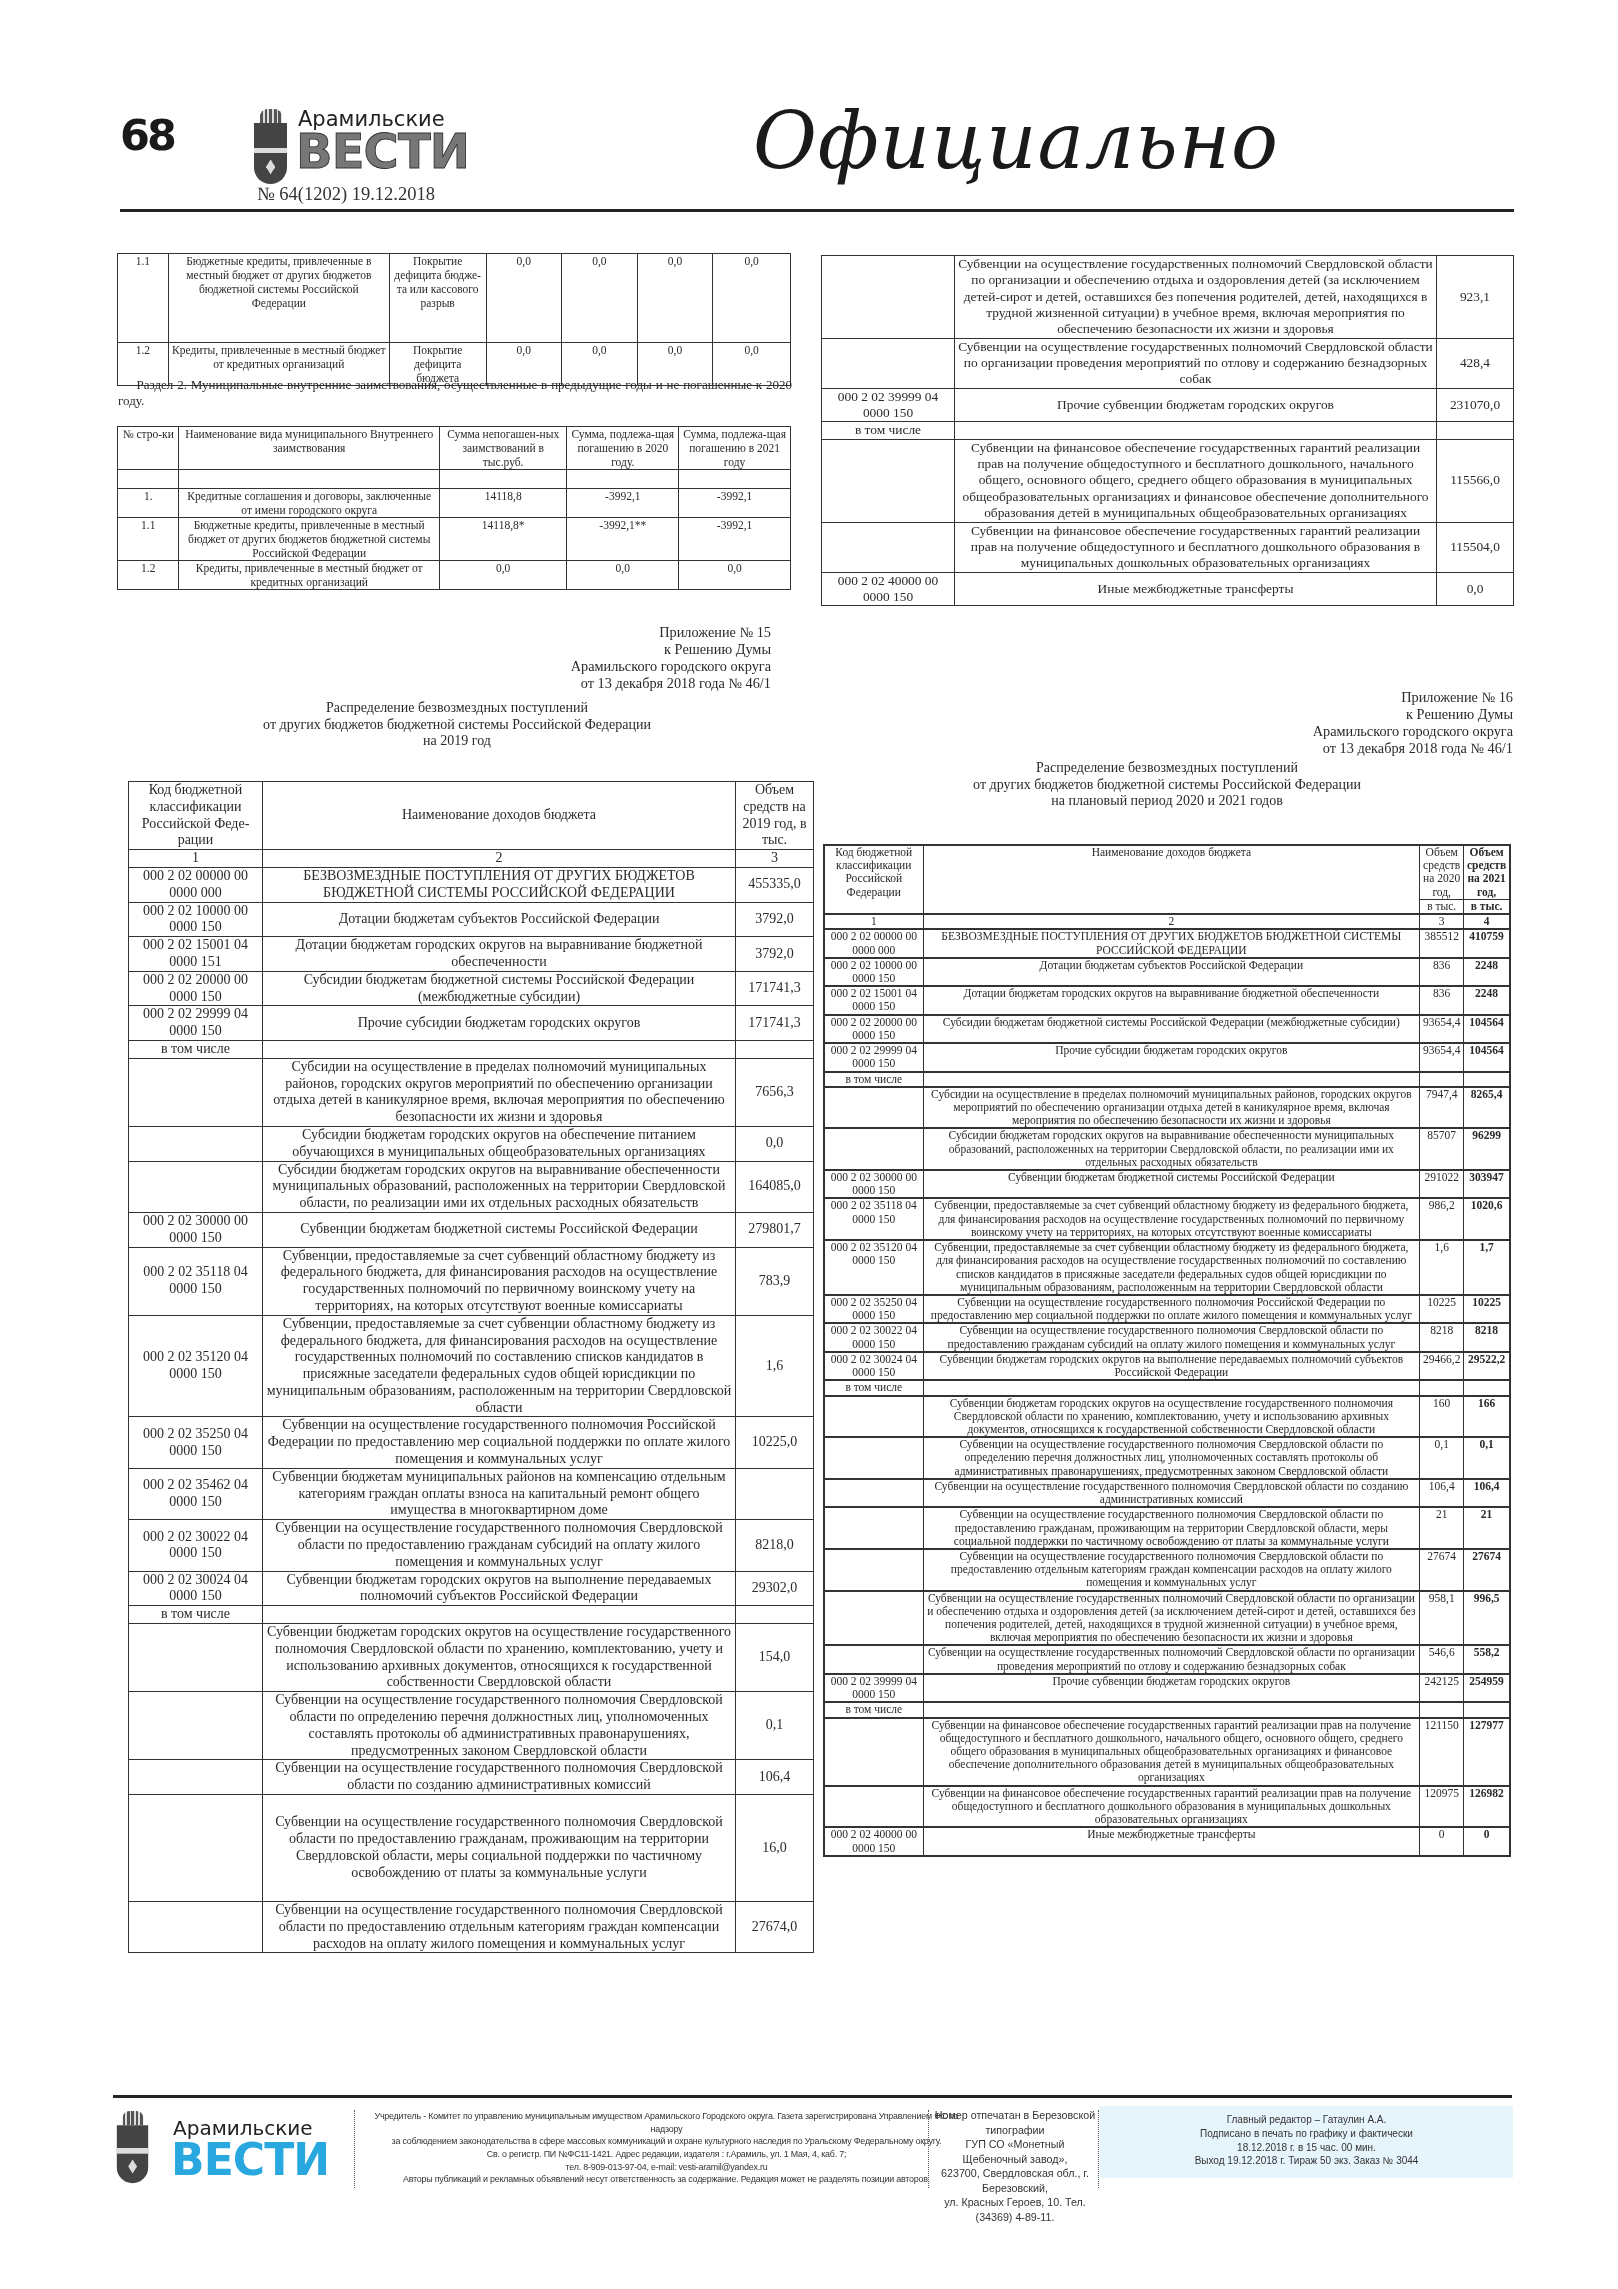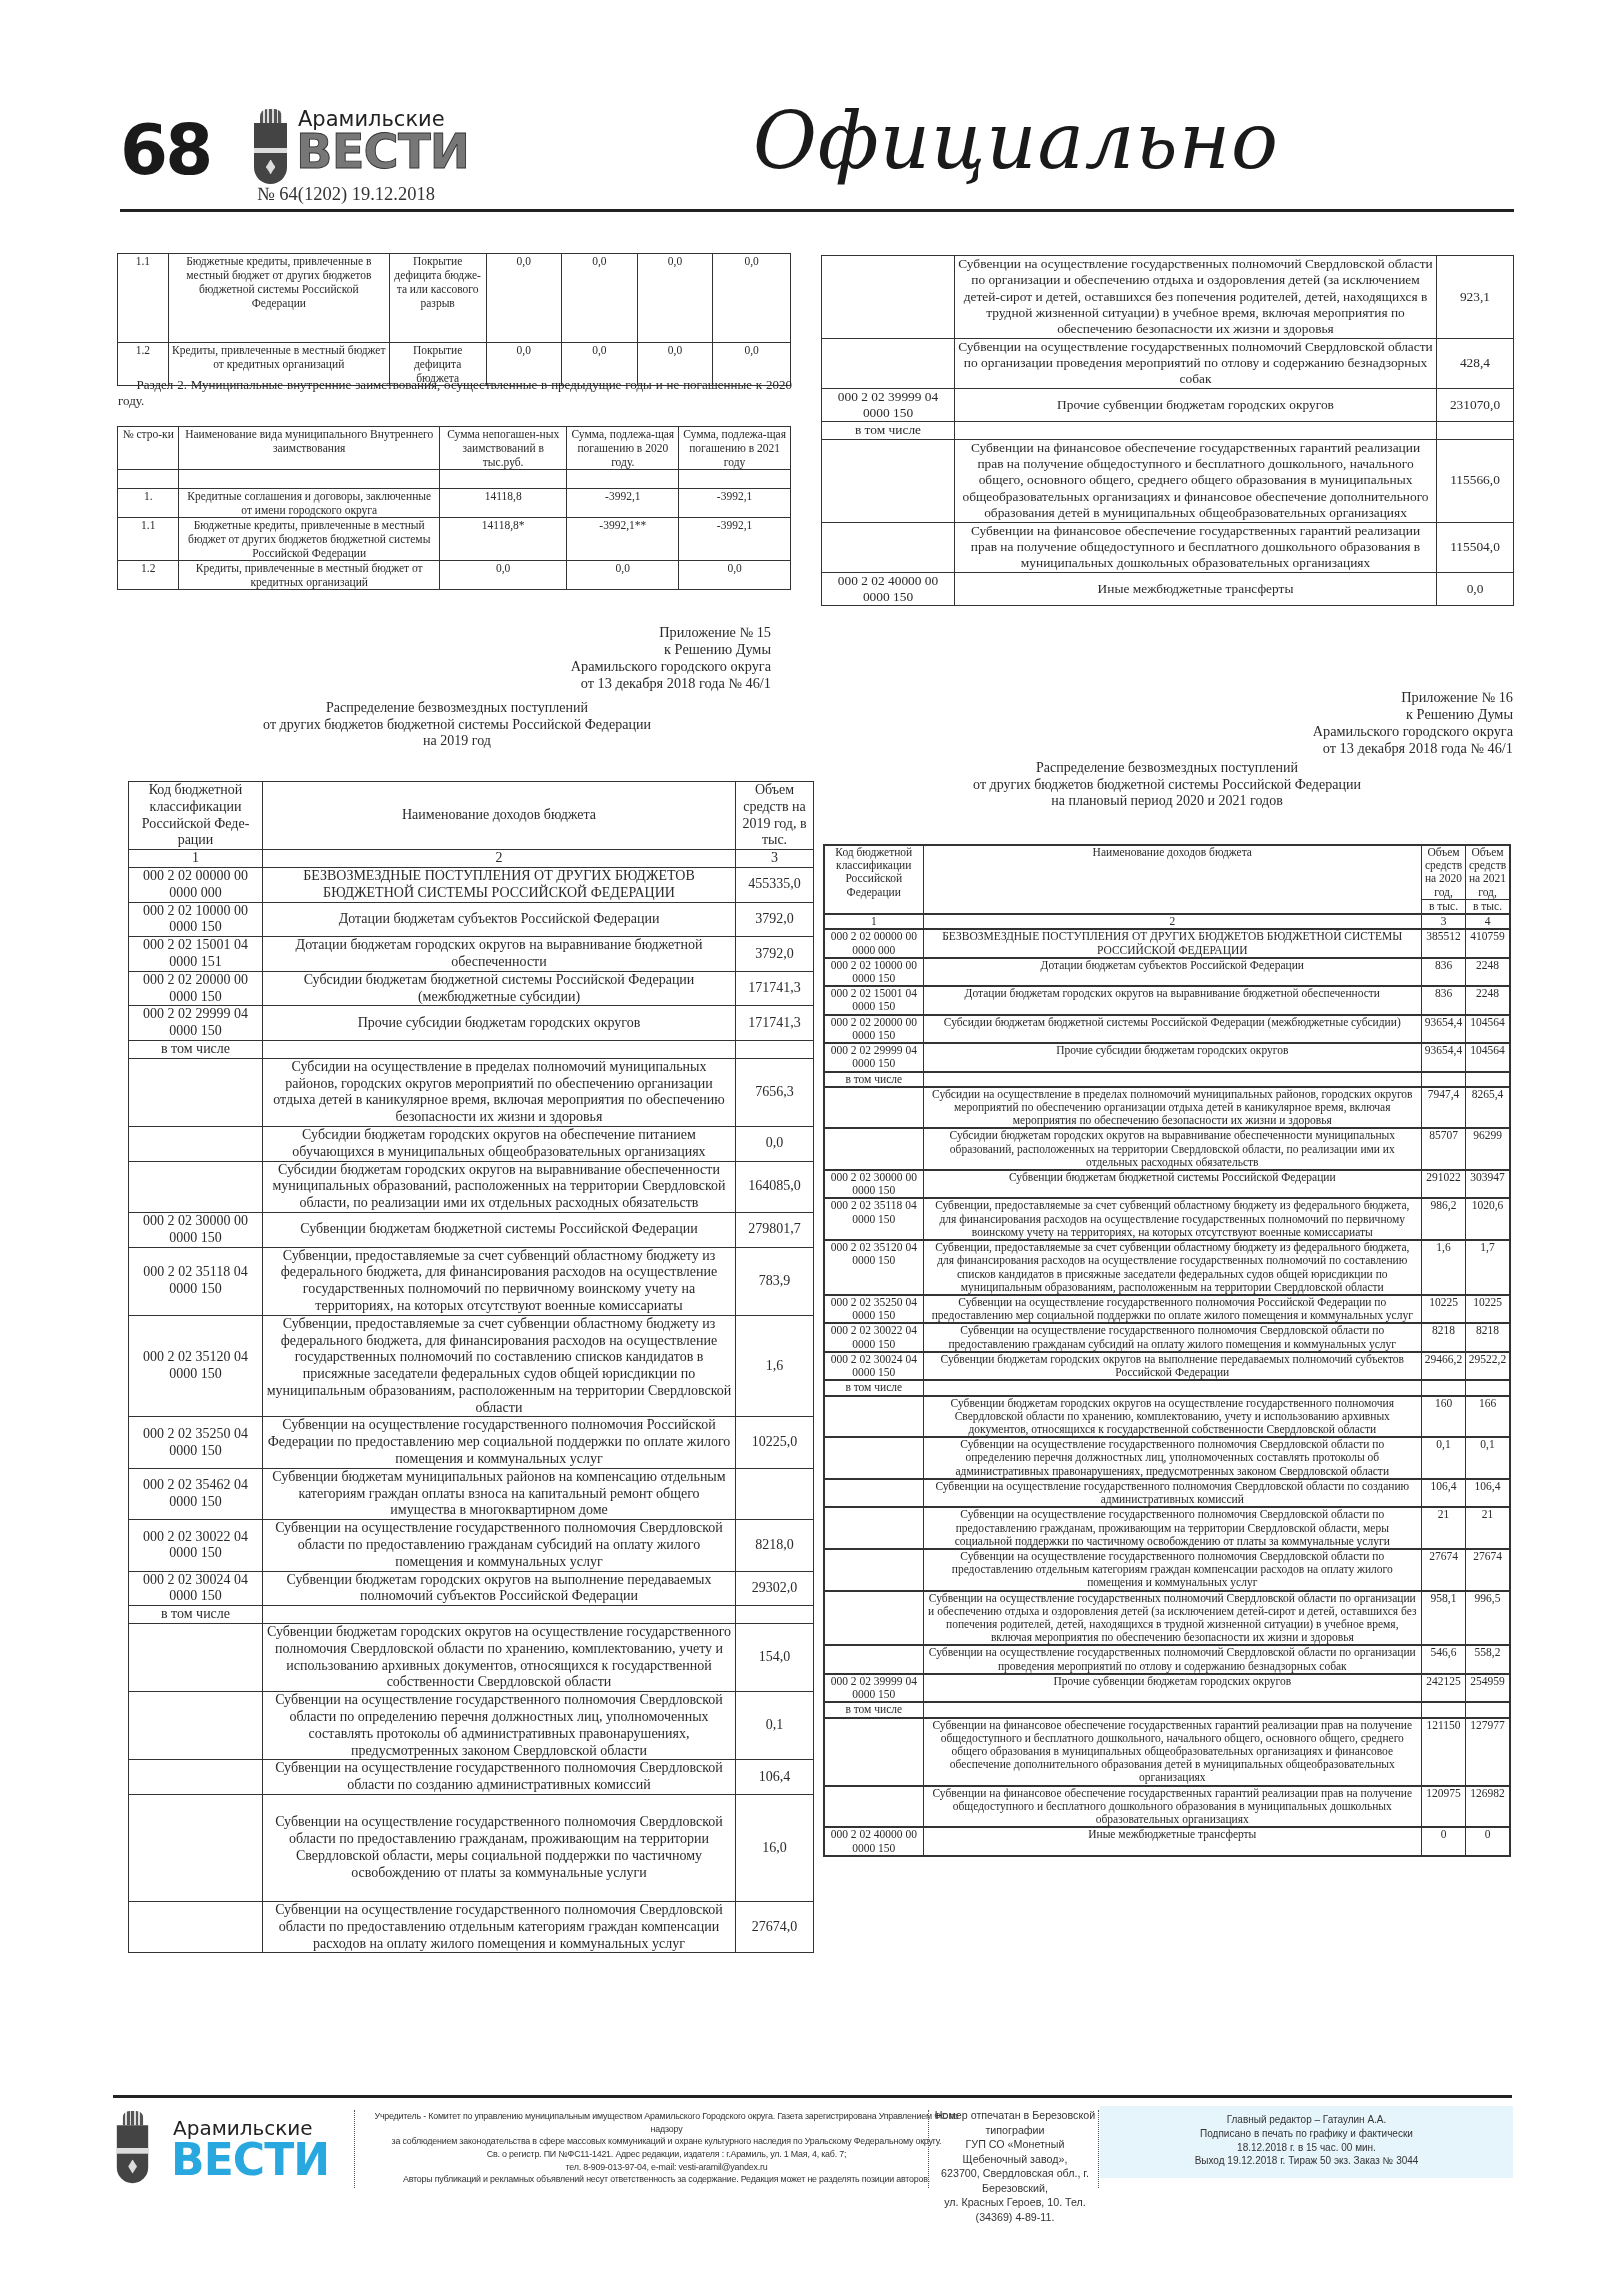--- a/index.html
+++ b/index.html
@@ -1,21 +1,21 @@
 <!DOCTYPE html>
 <html style="font-size:14.8px"><head>
 <meta charset="utf-8">
 <style>
   * { box-sizing: border-box; margin: 0; padding: 0; }
   html, body { width: 1619px; height: 2290px; background: #ffffff; }
   body { position: relative; font-family: "Liberation Serif", serif; color: #2a2a2a; overflow: hidden; }
 
   
   .hdr { position: absolute; left: 120px; top: 103px; width: 1394px; height: 111px; }
-  .page-num { position: absolute; left: 0; top: 7.4px; font-family: "DejaVu Sans", sans-serif; font-weight: bold; font-size: 69px; letter-spacing: -2.8px; color: #1a1a1a; }
+  .page-num { position: absolute; left: 0; top: 7.4px; font-family: "DejaVu Sans", sans-serif; font-weight: bold; font-size: 43px; letter-spacing: -2.8px; color: #1a1a1a; }
   .logo { position: absolute; left: 134px; top: 0; width: 249px; height: 88px; }
   .crest { position: absolute; left: 0; top: 5.5px; width: 33px; height: 78px; }
   .crest .crown { position:absolute; left:5.5px; top:0; width:22px; height:14.8px; background: repeating-linear-gradient(90deg,#555 0 2.8px,#ddd 2.8px 4.6px); border-radius:7.4px 7.4px 0 0; }
   .crest .shield { position:absolute; left:0; top:14.8px; width:33px; height:61px; background:#444; border-radius:0 0 16.6px 16.6px; }
   .crest .wave { position:absolute; left:0; top:39px; width:33px; height:5.5px; background:#ddd; }
   .crest .diamond { position:absolute; left:12px; top:51px; width:9.2px; height:14.8px; border:1.8px solid #ddd; transform: rotate(0deg); clip-path: polygon(50% 0,100% 50%,50% 100%,0 50%); background:#ddd; }
   .logo-small { position: absolute; left: 44px; top: 3.7px; font-family: "DejaVu Sans", sans-serif; font-size: 21px; color: #222; }
   .logo-big { position: absolute; left: 42px; top: 24px; font-family: "DejaVu Sans", sans-serif; font-weight: bold; font-size: 48px; color: #777; letter-spacing: -0.9px; line-height: 1; -webkit-text-stroke: 0.9px #333; }
   .issue { position: absolute; left: 137px; top: 81px; font-size: 18.5px; color: #333; }
   .section-title { position: absolute; left: 633px; top: -7.4px; font-family: "DejaVu Serif", serif; font-style: italic; font-size: 78px; color: #1a1a1a; letter-spacing: 0.9px; }
@@ -45,21 +45,21 @@
 
   .t4 { left: 821px; top: 255px; width: 693px; }
   .t4 td { font-size: 13.4px; line-height: 1.22; }
   .t4 col.c1 { width: 133px; } .t4 col.c3 { width: 77px; }
 
   .t5 { left: 823px; top: 844px; width: 688px; }
   .t5 td { font-size: 11.5px; line-height: 1.15; border-width: 0.9px; }
   .t5 tr.row td { border-bottom-width: 2.8px; border-top-width: 2.8px; }
   .t5 col.c1 { width: 99px; } .t5 col.c3 { width: 41px; } .t5 col.c4 { width: 41px; }
   .t5 td.l { border-left-width: 2.8px; }
-  .t5 td.r { border-right-width: 2.8px; }
+  .t5 td.r { border-right-width: 2.8px; font-weight: bold; }
 
   
   .ftr-rule { position: absolute; left: 113px; top: 2095px; width: 1399px; height: 2.8px; background: #222; }
   .flogo { position: absolute; left: 116px; top: 2107px; width: 231px; height: 83px; }
   .flogo .crest { top: 1.8px; left: 0; transform: scale(0.95); }
   .flogo-small { position: absolute; left: 57px; top: 9.2px; font-family: "DejaVu Sans", sans-serif; font-size: 20px; color: #222; }
   .flogo-big { position: absolute; left: 55px; top: 31px; font-family: "DejaVu Sans", sans-serif; font-weight: bold; font-size: 44px; color: #29a7df; letter-spacing: -0.9px; line-height: 1; }
   .fdiv { position: absolute; top: 2110px; height: 78px; border-left: 1.8px dotted #555; }
   .fcol { position: absolute; top: 2110px; font-family: "Liberation Sans", sans-serif; text-align: center; color: #333; }
   .fcol1 { left: 362px; width: 609px; font-size: 8.9px; line-height: 1.42; letter-spacing: -0.2px; }

